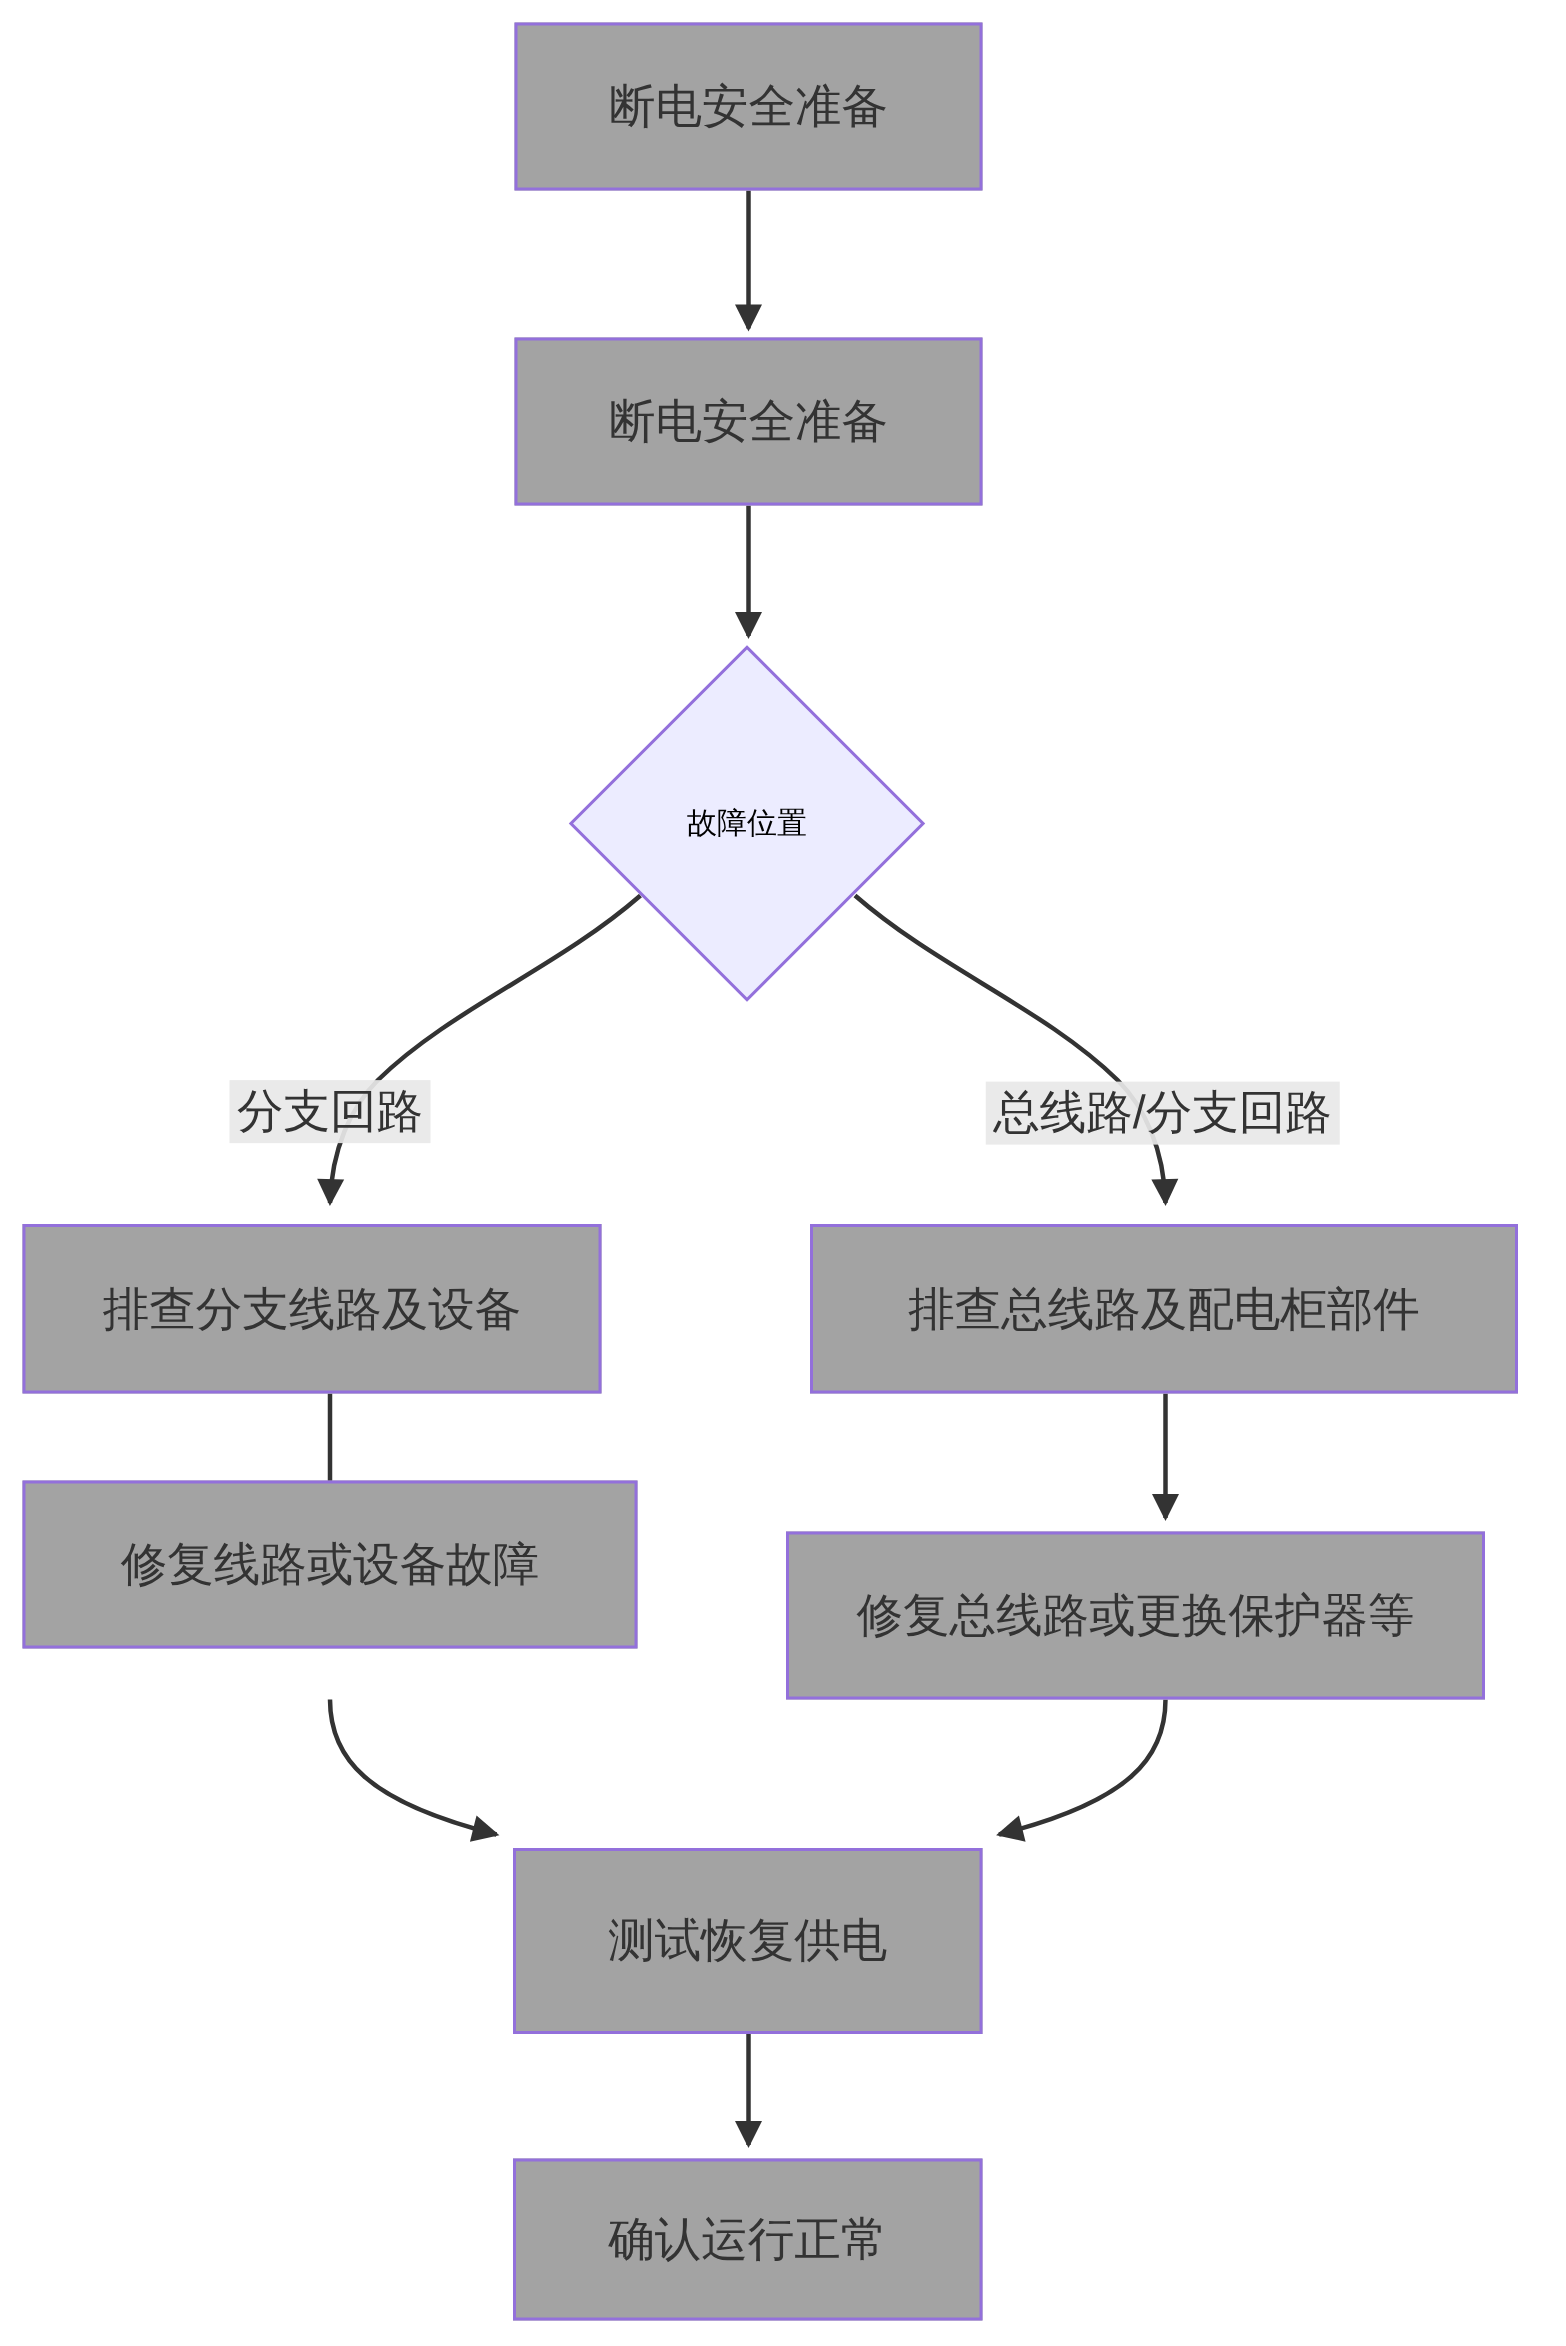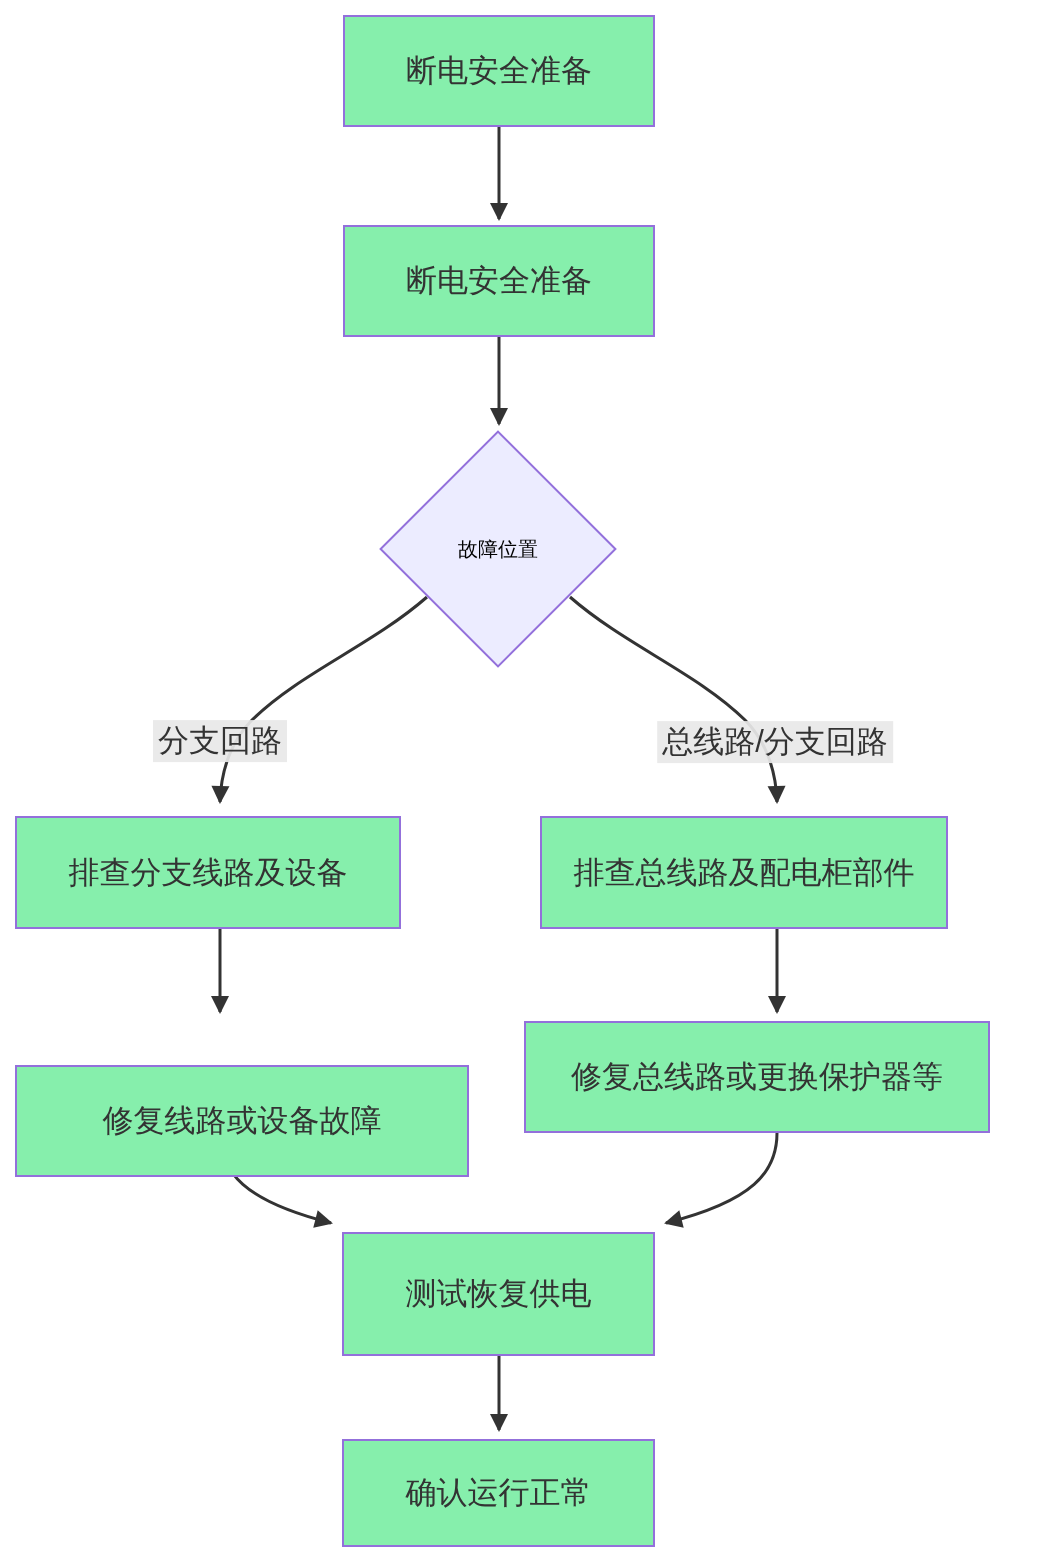--- a/index.html
+++ b/index.html
@@ -12,21 +12,21 @@
     overflow: hidden;
   }
   .edges {
     position: absolute;
     left: 0; top: 0;
     width: 1044px; height: 1564px;
   }
   .node {
     position: absolute;
     box-sizing: border-box;
-    background: #86efac;
+    background: #a3a3a3;
     border: 2px solid #9370DB;
     color: #333333;
     font-size: 31px;
     line-height: 1.2;
     display: flex;
     align-items: center;
     justify-content: center;
     text-align: left;
     white-space: nowrap;
   }
@@ -56,22 +56,22 @@
     line-height: 1.35;
     padding: 0 5px;
     white-space: nowrap;
   }
   .edge-label.branch { left: 220px; top: 741px; }
   .edge-label.main   { left: 775px; top: 742px; }
 
   .n-start        { left: 343px; top: 15px;   width: 312px; height: 112px; }
   .n-judge        { left: 343px; top: 225px;  width: 312px; height: 112px; }
   .n-branch-check { left: 15px;  top: 816px;  width: 386px; height: 113px; }
-  .n-main-check   { left: 540px; top: 816px;  width: 408px; height: 113px; }
-  .n-branch-fix   { left: 15px;  top: 1065px; width: 454px; height: 112px; }
+  .n-main-check   { left: 540px; top: 816px;  width: 472px; height: 113px; }
+  .n-branch-fix   { left: 15px;  top: 987px; width: 410px; height: 112px; }
   .n-main-fix     { left: 524px; top: 1021px; width: 466px; height: 112px; }
   .n-test         { left: 342px; top: 1232px; width: 313px; height: 124px; }
   .n-confirm      { left: 342px; top: 1439px; width: 313px; height: 108px; }
 </style>
 </head>
 <body>
 
 <div class="canvas">
 
   <svg class="edges" width="1044" height="1564" viewBox="0 0 1044 1564" xmlns="http://www.w3.org/2000/svg">

